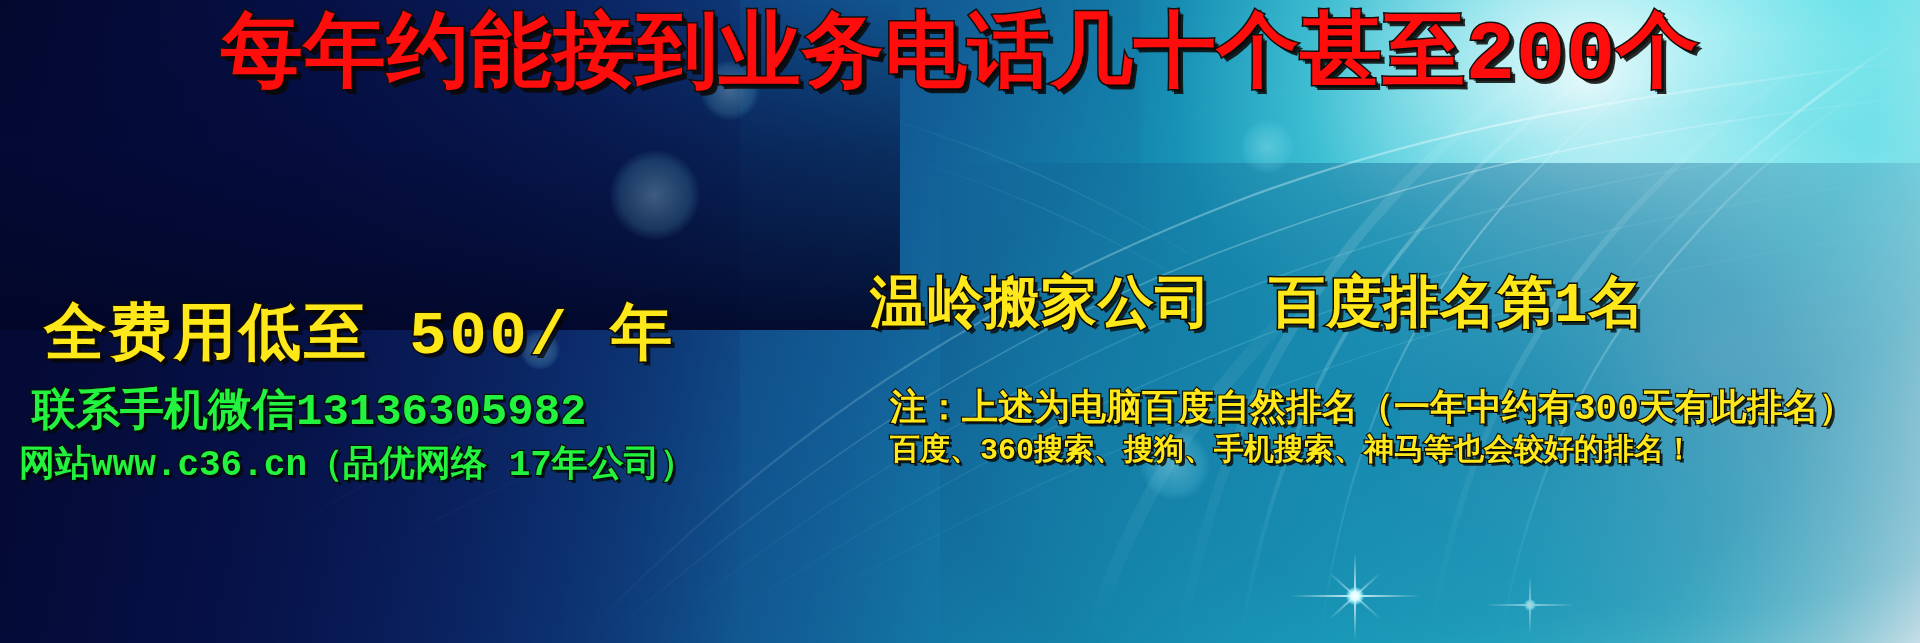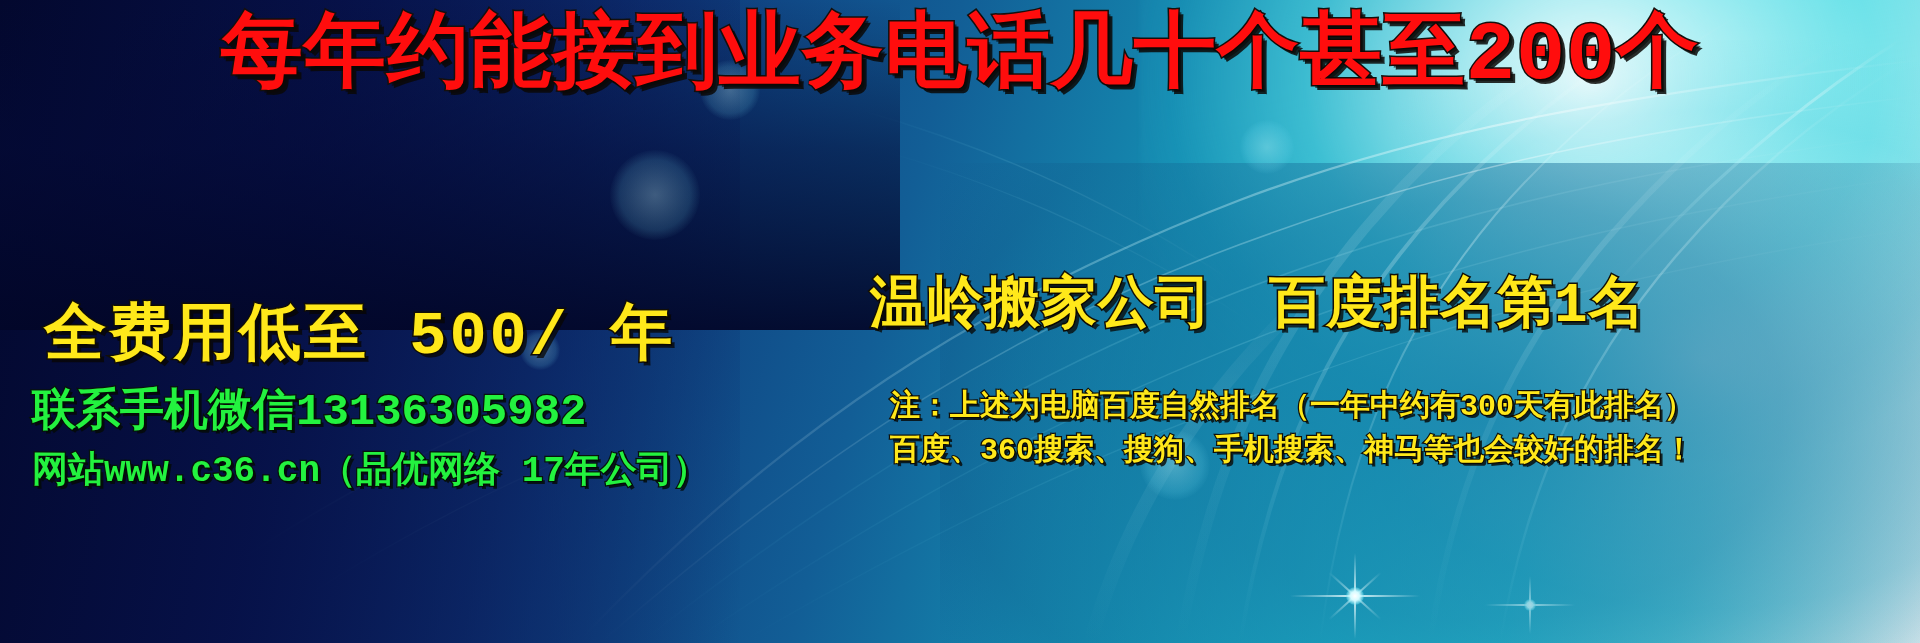--- a/index.html
+++ b/index.html
@@ -90,22 +90,22 @@
     color:#23f23f;
     -webkit-text-stroke:2.5px #07150a;
     paint-order:stroke fill;
     text-shadow:3px 3px 0 rgba(4,10,4,.8);
   }
   .l-offer1{left:44px;top:166px;font-size:62px;letter-spacing:5px;}
   .l-offer2{left:44px;top:258px;font-size:62px;letter-spacing:3px;margin-top:48px;}
   .r-rank1{left:870px;top:178px;font-size:56px;letter-spacing:1px;}
   .r-rank2{left:870px;top:278px;font-size:56px;letter-spacing:1px;}
   .c-phone{left:32px;top:390px;font-size:44px;letter-spacing:0px;}
-  .c-site{left:32px;top:448px;font-size:36px;letter-spacing:0px;margin-top:6px;}
-  .note1{left:890px;top:392px;font-size:30px;letter-spacing:0px;
+  .c-site{left:19px;top:448px;font-size:36px;letter-spacing:0px;}
+  .note1{left:890px;top:392px;font-size:36px;letter-spacing:0px;
          -webkit-text-stroke:2.4px #120f06;text-shadow:3px 3px 0 rgba(8,6,2,.8);}
   .note2{left:890px;top:436px;font-size:30px;letter-spacing:0px;
          -webkit-text-stroke:2.4px #120f06;text-shadow:3px 3px 0 rgba(8,6,2,.8);}
 </style>
 </head>
 <body>
 
 <div id="banner">
 
   <div class="bg bg-base"></div>

